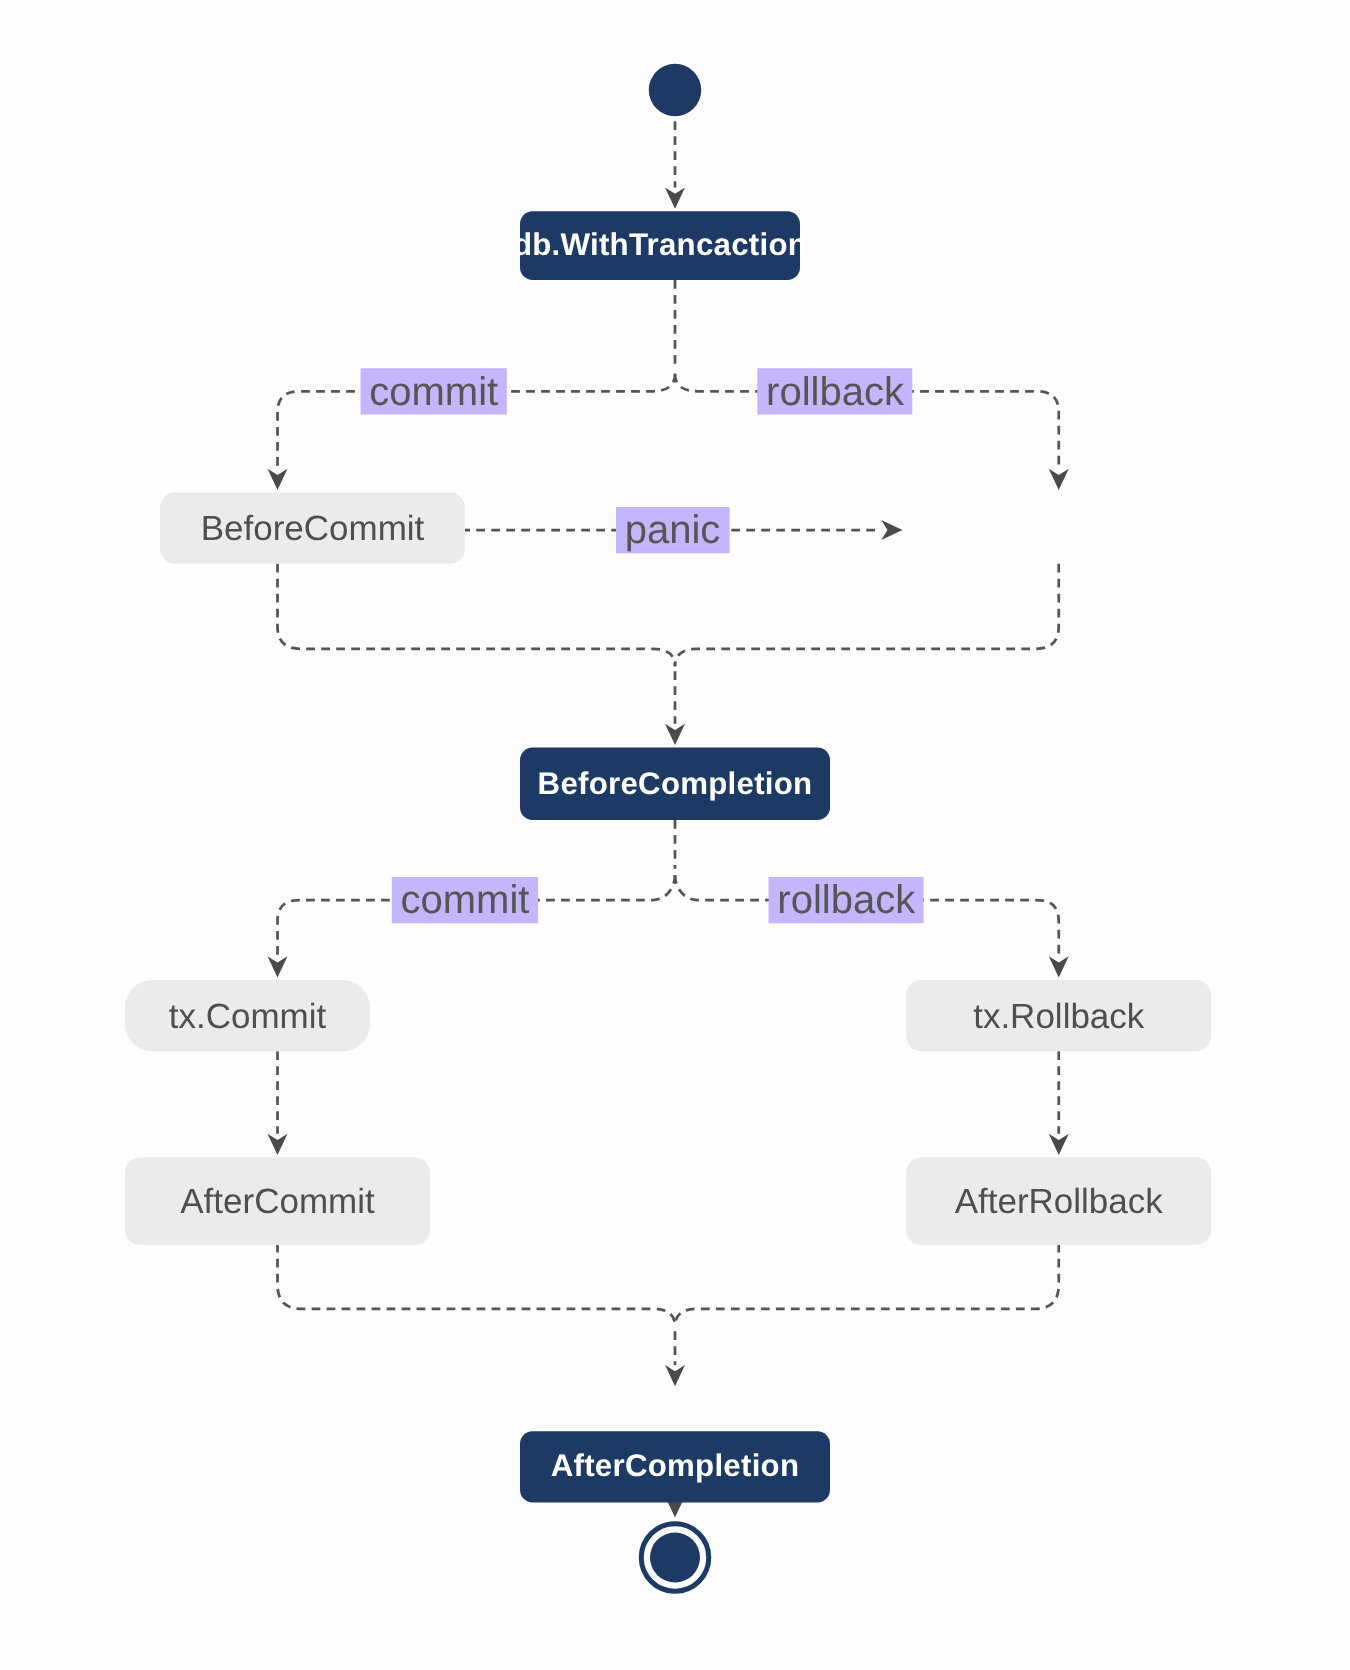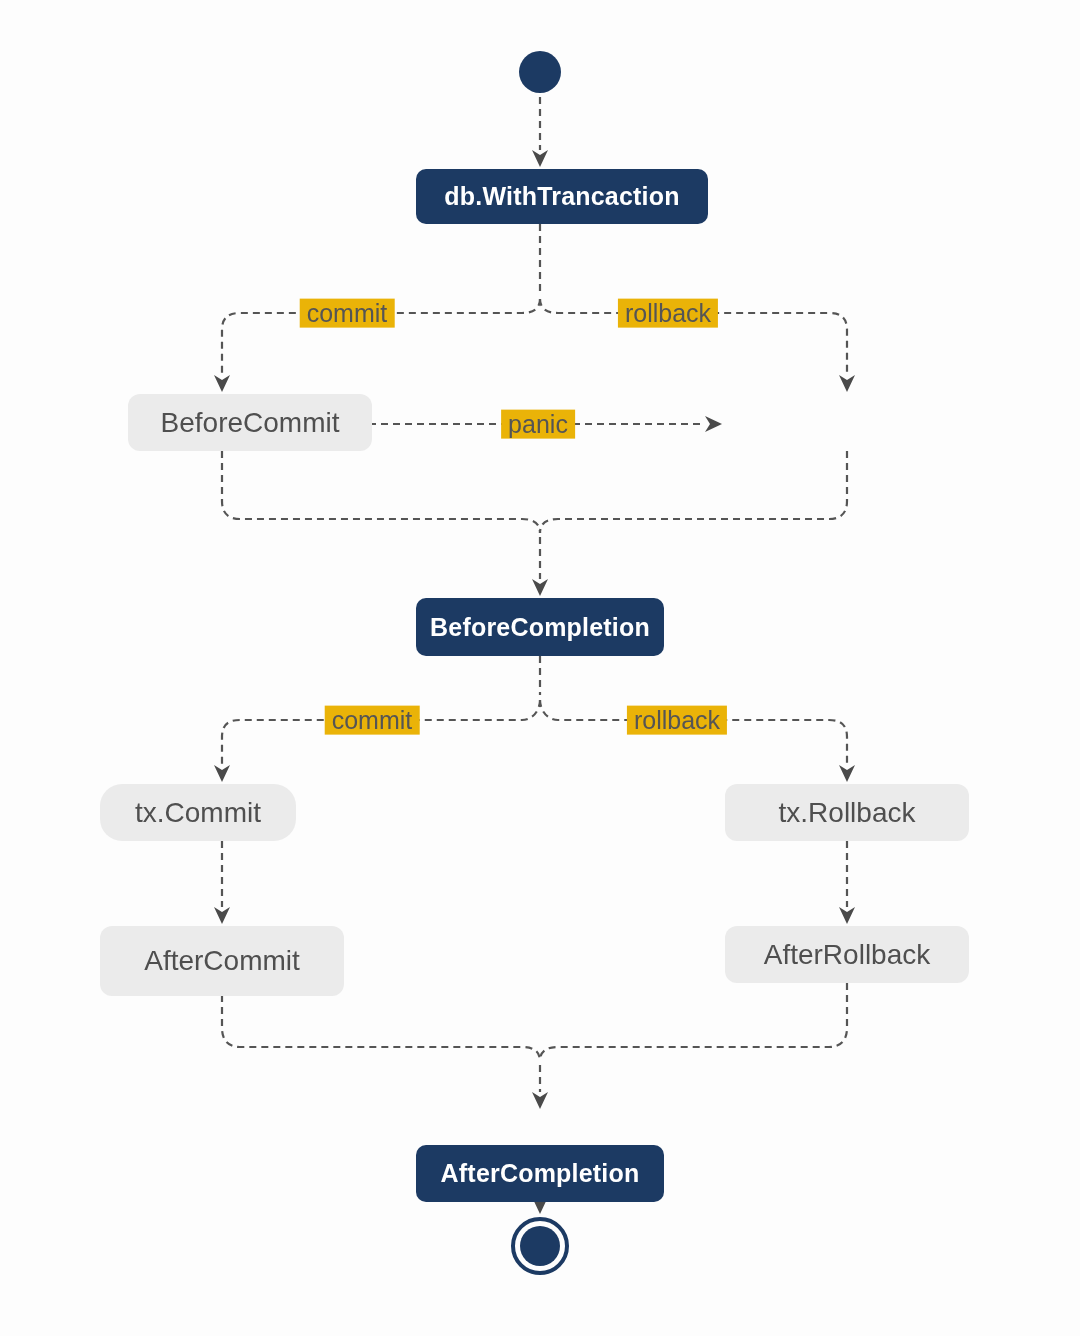--- a/index.html
+++ b/index.html
@@ -64,23 +64,23 @@
     justify-content: center;
   }
   .terminal-end .inner {
     width: 40px; height: 40px;
     border-radius: 50%;
     background: #1c3a63;
   }
   .edge-label {
     position: absolute;
     transform: translate(-50%, -50%);
-    background: #eab308;
+    background: #c4b5fd;
     color: #555555;
-    font-size: 25px;
+    font-size: 32px;
     padding: 0 7px;
     line-height: 1.15;
     white-space: nowrap;
   }
 </style>
 </head>
 <body>
 
 <div class="canvas">
 
@@ -122,36 +122,36 @@
     <path d="M540 1168 V1197"></path>
     <polygon points="532,1197 540,1214 548,1197 540,1202"></polygon>
   </svg>
 
   <div class="terminal-start" style="left:519px; top:51px;"></div>
 
   <div class="terminal-end" style="left:511px; top:1217px;">
     <div class="inner"></div>
   </div>
 
-  <div class="node primary" style="left:416px; top:169px; width:292px; height:55px;">db.WithTrancaction</div>
+  <div class="node primary" style="left:416px; top:169px; width:224px; height:55px;">db.WithTrancaction</div>
 
   <div class="node primary" style="left:416px; top:598px; width:248px; height:58px;">BeforeCompletion</div>
 
   <div class="node primary" style="left:416px; top:1111px; width:248px; height:57px;margin-top:34px;">AfterCompletion</div>
 
   <div class="node secondary" style="left:100px; top:394px; width:244px; height:57px;margin-left:28px;">BeforeCommit</div>
 
 
   <div class="node secondary" style="left:100px; top:784px; width:196px; height:57px;border-radius:22px;">tx.Commit</div>
 
   <div class="node secondary" style="left:725px; top:784px; width:244px; height:57px;">tx.Rollback</div>
 
   <div class="node secondary" style="left:100px; top:926px; width:244px; height:70px;">AfterCommit</div>
 
-  <div class="node secondary" style="left:725px; top:926px; width:244px; height:57px;">AfterRollback</div>
+  <div class="node secondary" style="left:725px; top:926px; width:244px; height:70px;">AfterRollback</div>
 
   <div class="edge-label" style="left:347px; top:313px;">commit</div>
 
   <div class="edge-label" style="left:668px; top:313px;">rollback</div>
 
   <div class="edge-label" style="left:538px; top:424px;">panic</div>
 
   <div class="edge-label" style="left:372px; top:720px;">commit</div>
 
   <div class="edge-label" style="left:677px; top:720px;">rollback</div>

